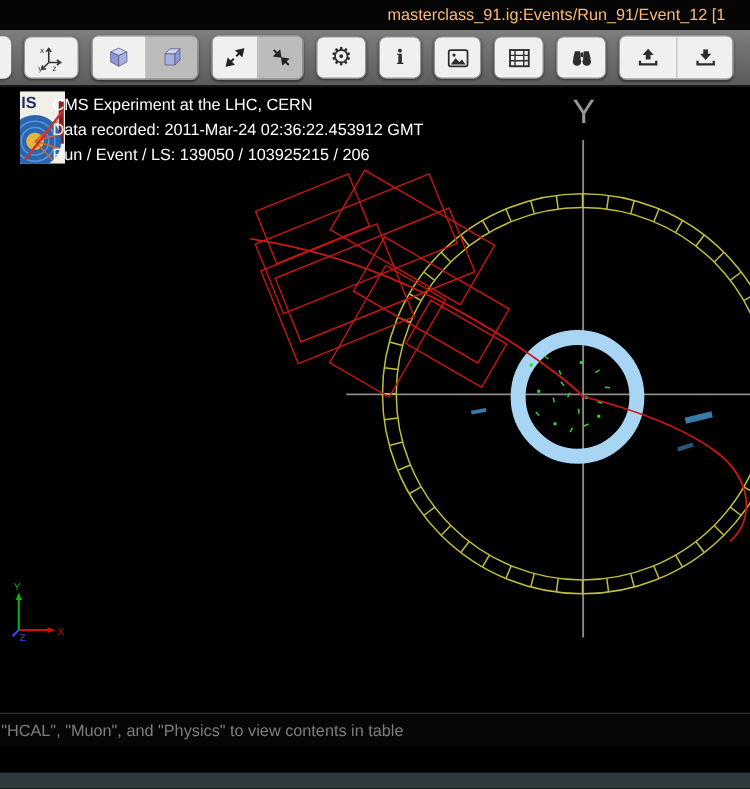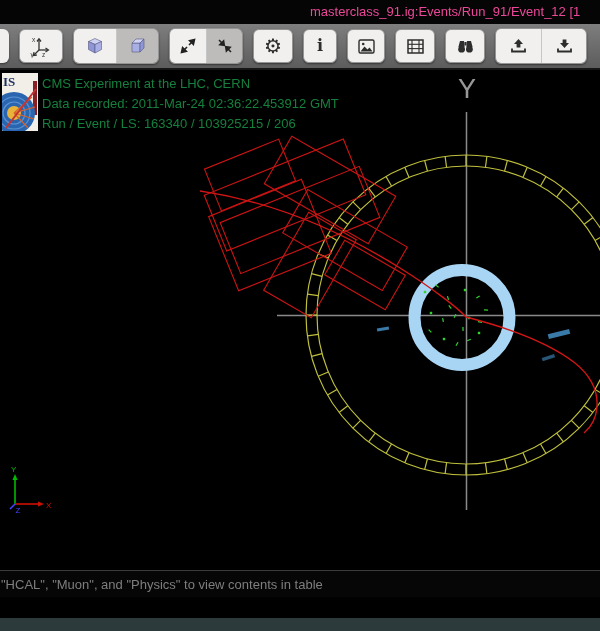--- a/index.html
+++ b/index.html
@@ -1,29 +1,29 @@
 <!DOCTYPE html>
 <html><head>
 <meta charset="utf-8">
 <style>
   html,body{margin:0;padding:0;}
   body{width:600px;height:631px;background:#000;font-family:"Liberation Sans",sans-serif;overflow:hidden;}
   .titlebar{height:24px;background:#050505;position:relative;}
-  .titlebar .title{position:absolute;left:310px;top:4px;color:#ec4899;font-size:13px;white-space:nowrap;}
+  .titlebar .title{position:absolute;left:310px;top:4px;color:#fdba74;font-size:13px;white-space:nowrap;}
   .toolbar{height:46px;background:linear-gradient(#7e7e7e,#5c5c5c);display:flex;align-items:center;gap:10px;border-bottom:2px solid #161616;box-sizing:border-box;}
   .tb-btn,.tb-seg{height:34px;background:#f1f0ee;display:flex;align-items:center;justify-content:center;box-sizing:border-box;}
   .tb-btn{border-radius:6px;border:1px solid #949494;box-shadow:0 1px 2px rgba(0,0,0,.45);}
   .tb-group{display:flex;border-radius:6px;overflow:hidden;border:1px solid #949494;box-shadow:0 1px 2px rgba(0,0,0,.45);}
   .tb-seg+.tb-seg{border-left:1px solid #c6c6c6;}
   .active{background:#bdbcba;}
   .sliver{width:9px;height:34px;background:#f1f0ee;border-radius:0 6px 6px 0;box-shadow:0 1px 2px rgba(0,0,0,.45);}
   .canvas{position:relative;height:500px;background:#000;}
   #scene{position:absolute;left:0;top:0;}
-  .logo{position:absolute;left:2px;top:3px;font-family:Liberation Serif, serif;}
-  .overlay{position:absolute;left:42px;top:4px;color:#15803d;font-size:13px;line-height:20px;}
+  .logo{position:absolute;left:16px;top:3px;}
+  .overlay{position:absolute;left:42px;top:4px;color:#ffffff;font-size:13px;line-height:20px;}
   .ylabel{position:absolute;left:458px;top:4px;color:#989898;font-size:27px;}
   .statusbar{height:27px;border-top:1px solid #3c3c3c;background:#060606;color:#7e7e7e;font-size:13px;display:flex;align-items:center;padding-left:1px;box-sizing:border-box;}
   .gap{height:21px;background:#000;}
   .bottombar{height:13px;background:#2d3a3c;}
   .ico{display:block;}
   .gear{font-size:20px;color:#2d2d2d;line-height:1;}
   .infoi{font-family:"DejaVu Serif",serif;font-weight:bold;font-size:16px;color:#2d2d2d;line-height:1;}
 </style>
 </head>
 <body>
@@ -276,21 +276,21 @@
         <line x1="12" y1="40" x2="32" y2="46"></line>
           <line x1="12" y1="40" x2="26" y2="55"></line>
       </g>
       <line x1="34" y1="16" x2="4" y2="55" stroke="#c23333" stroke-width="2"></line>
     </svg>
   </div>
 
   <div class="overlay">
     <div>CMS Experiment at the LHC, CERN</div>
     <div>Data recorded: 2011-Mar-24 02:36:22.453912 GMT</div>
-    <div>Run / Event / LS: 163340 / 103925215 / 206</div>
+    <div>Run / Event / LS: 139050 / 103925215 / 206</div>
   </div>
 
   <div class="ylabel">Y</div>
 </div>
 
 <div class="statusbar">
   <span>"HCAL", "Muon", and "Physics" to view contents in table</span>
 </div>
 <div class="gap"></div>
 <div class="bottombar" style="background: rgb(45, 58, 60);"></div>

